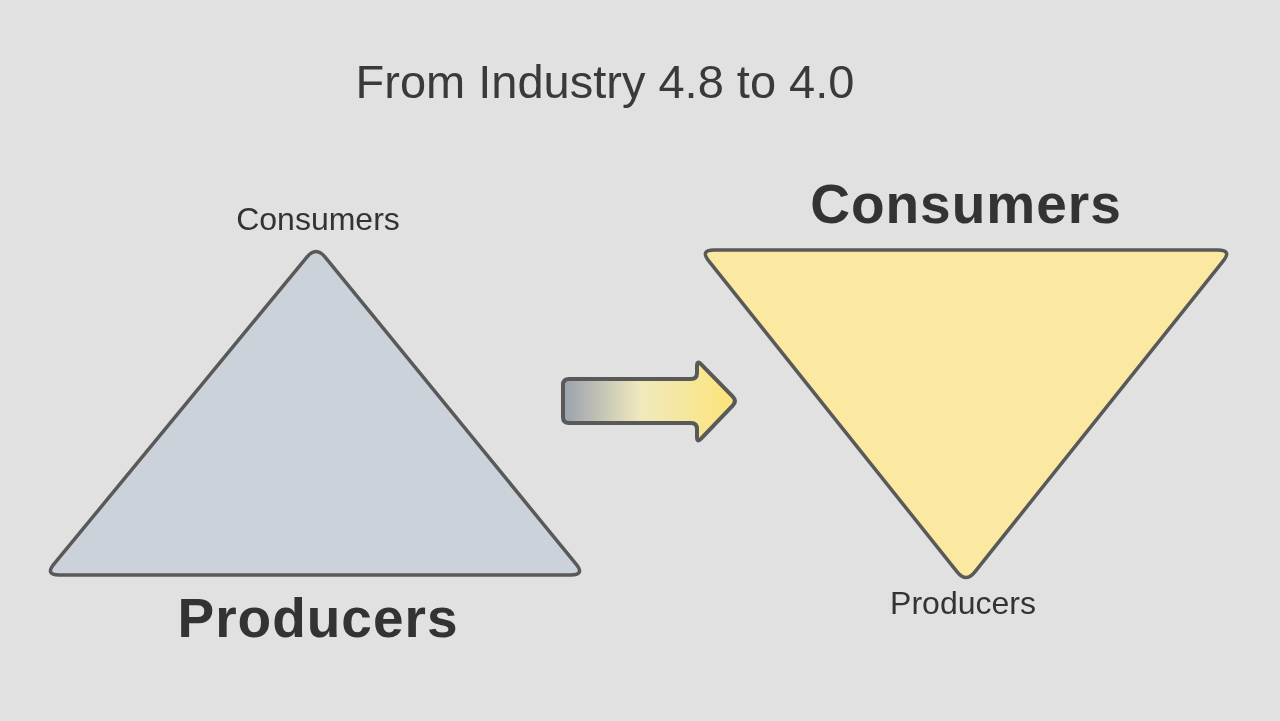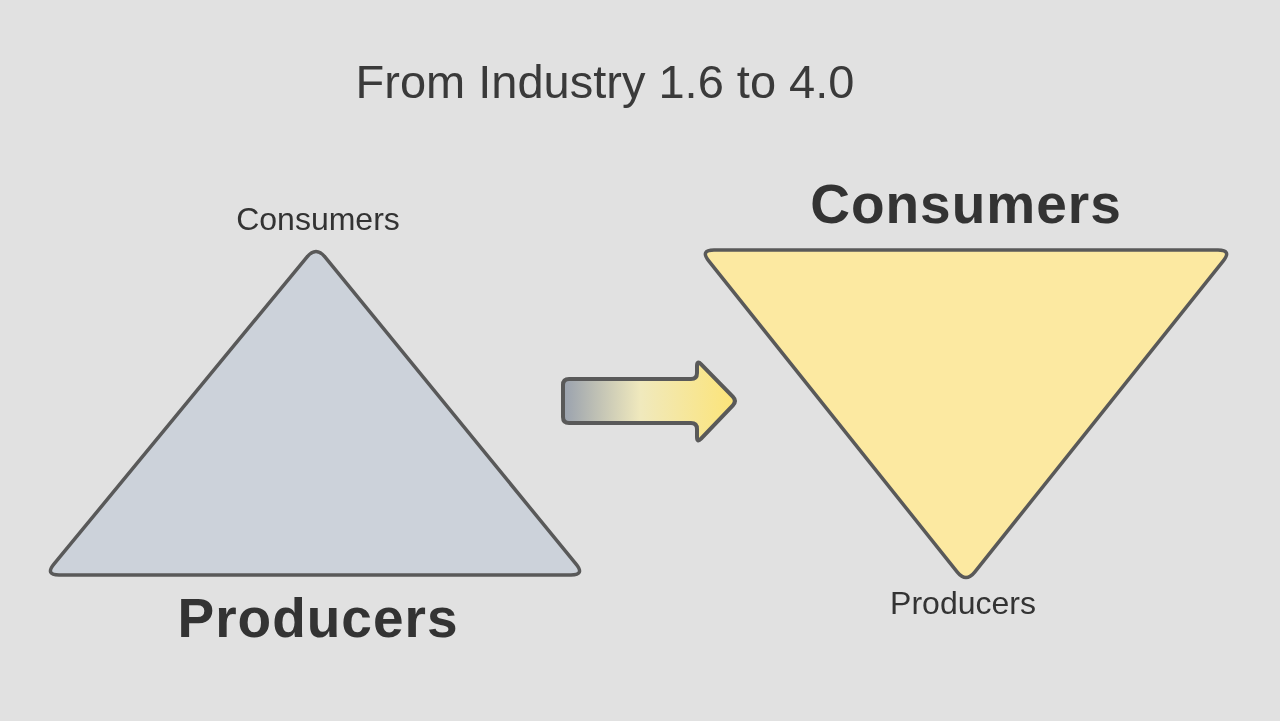--- a/index.html
+++ b/index.html
@@ -21,21 +21,21 @@
   .left-top     { left: 168px; top: 202px; width: 300px; }
   .left-bottom  { left: 118px; top: 588px; width: 400px; }
   .right-top    { left: 766px; top: 174px; width: 400px; }
   .right-bottom { left: 813px; top: 586px; width: 300px; }
 </style>
 </head>
 <body>
 
 <div class="slide" style="background-color: rgb(225, 225, 225);">
 
-  <div class="label title" style="color: rgb(58, 58, 58);">From Industry 1.6 to 4.0</div>
+  <div class="label title" style="color: rgb(58, 58, 58);">From Industry 4.8 to 4.0</div>
 
   <div class="label small-label left-top" style="color: rgb(51, 51, 51);">Consumers</div>
   <div class="label big-label left-bottom" style="color: rgb(51, 51, 51);">Producers</div>
 
   <div class="label big-label right-top" style="color: rgb(51, 51, 51);">Consumers</div>
   <div class="label small-label right-bottom" style="color: rgb(51, 51, 51);">Producers</div>
 
   <svg class="shapes" viewBox="0 0 1280 721">
     <defs>
       <linearGradient id="arrowGrad" x1="0" y1="0" x2="1" y2="0">

